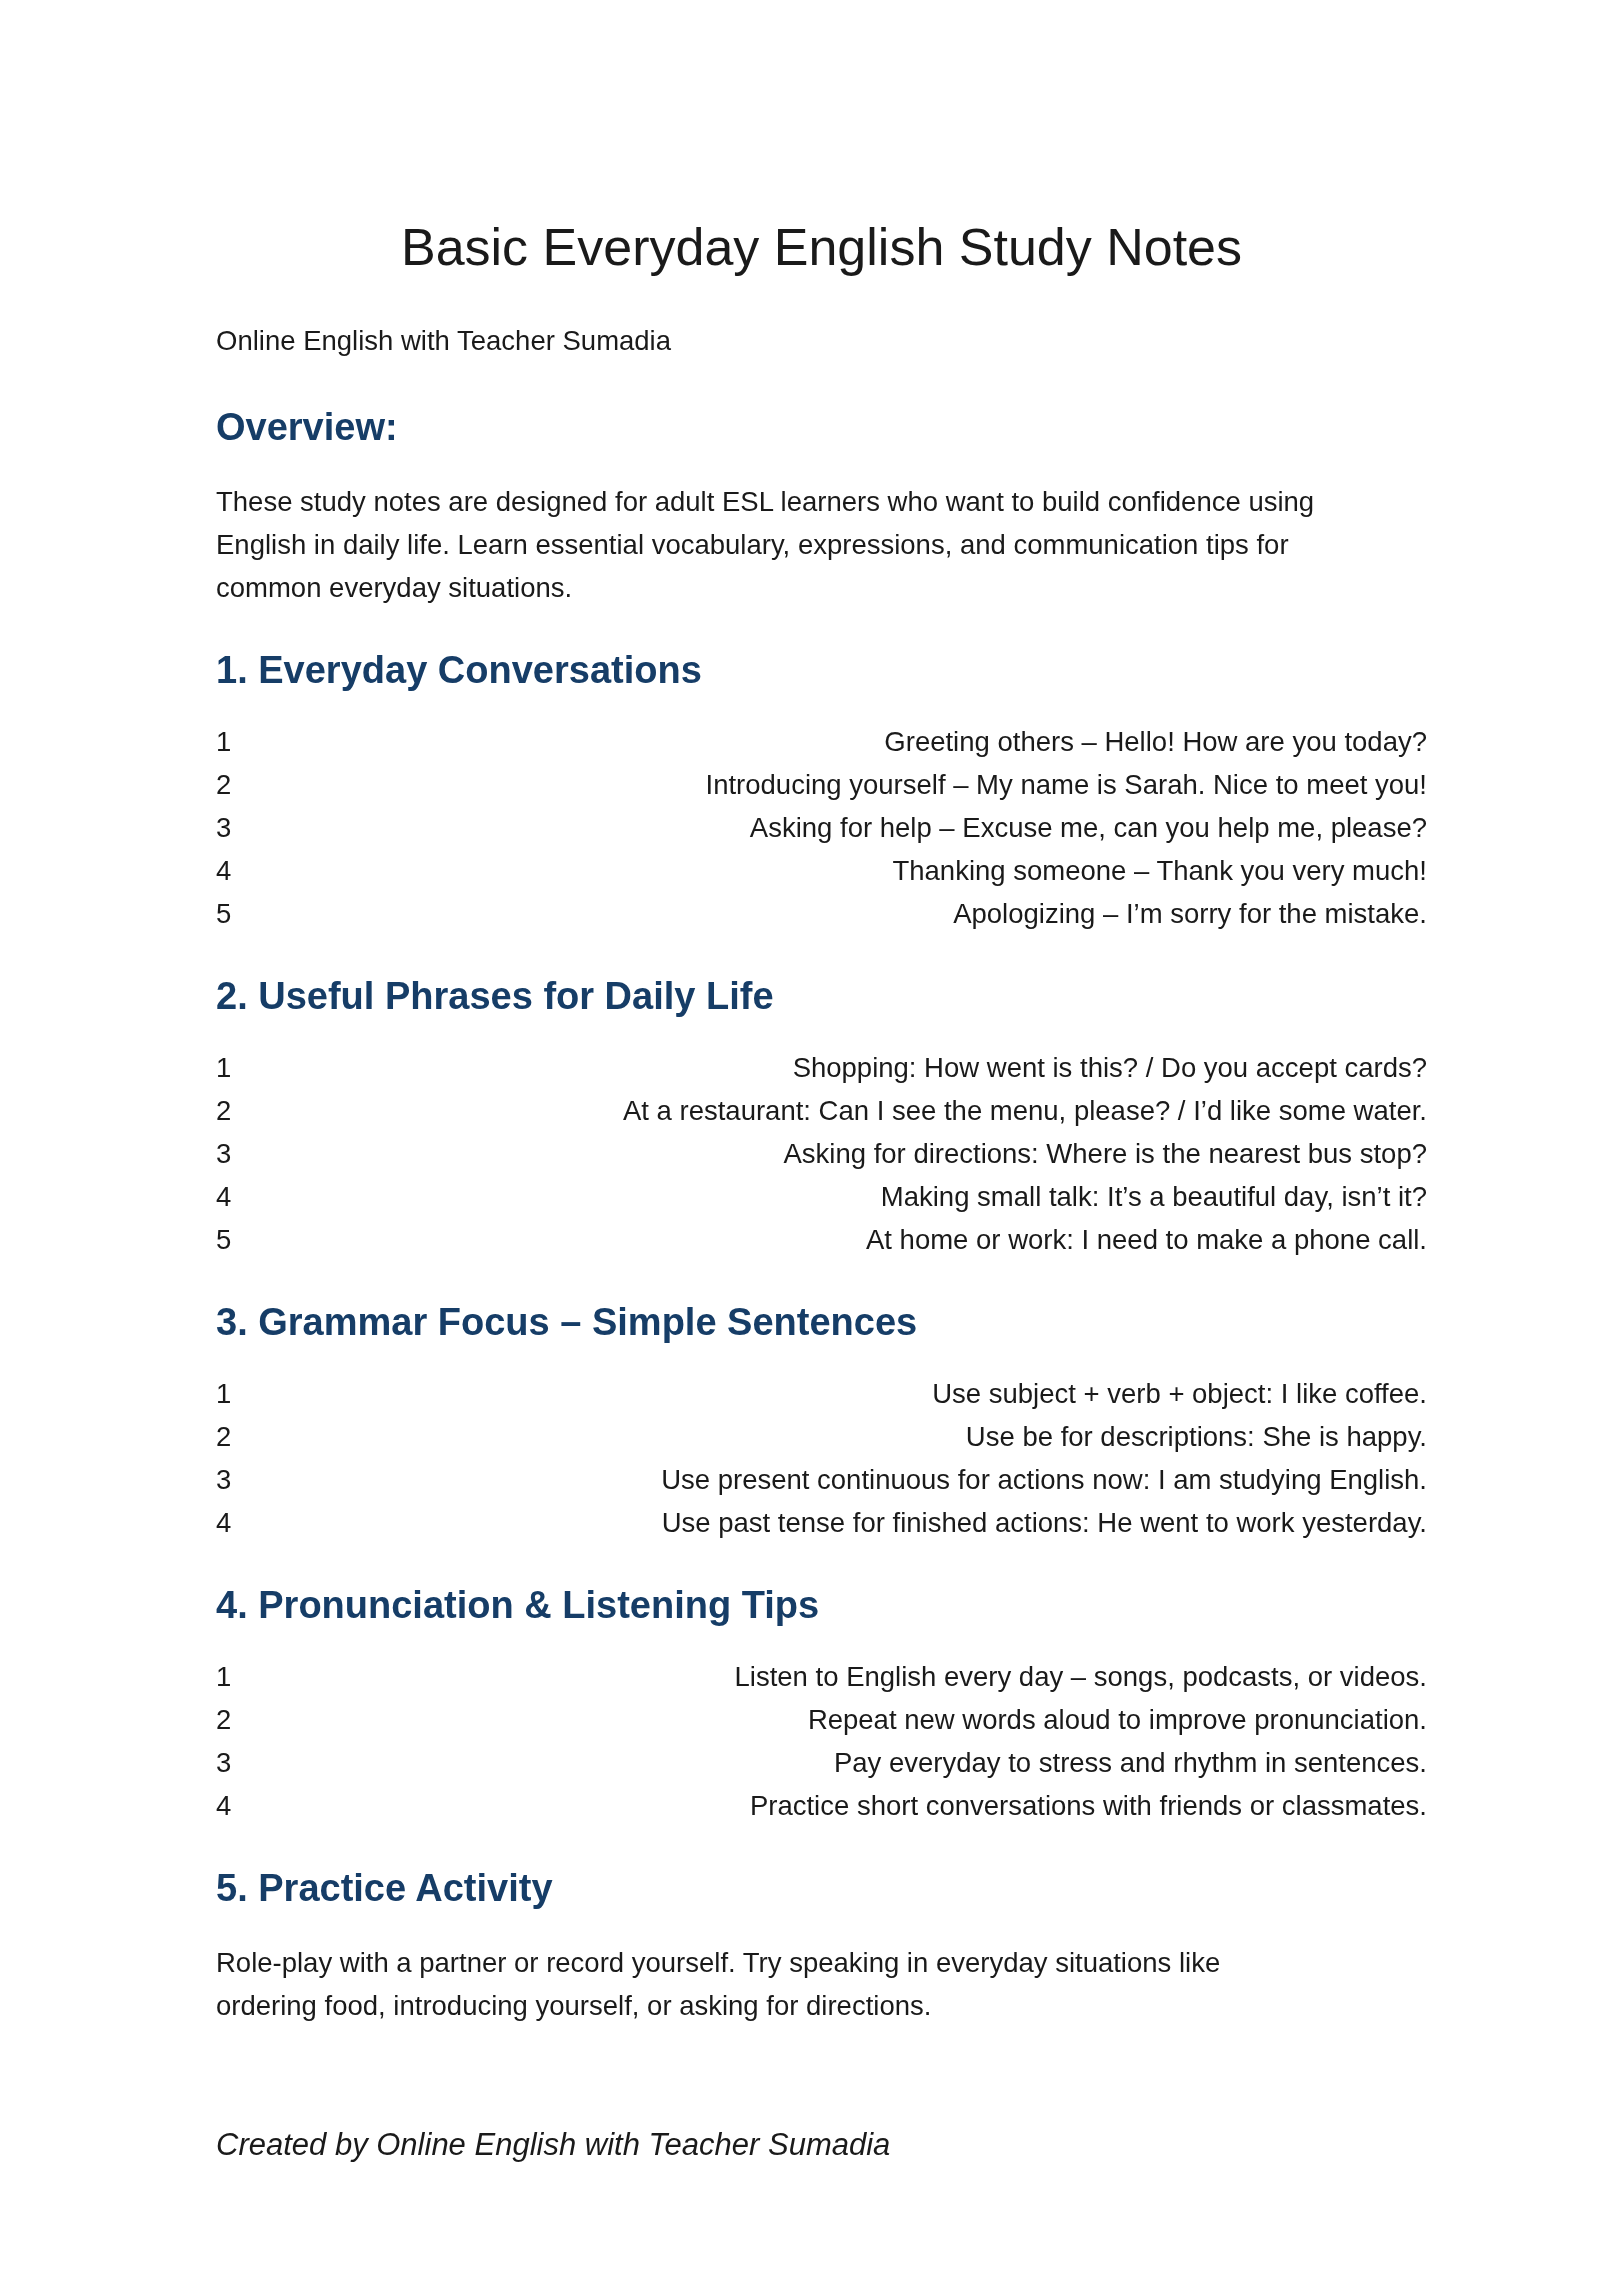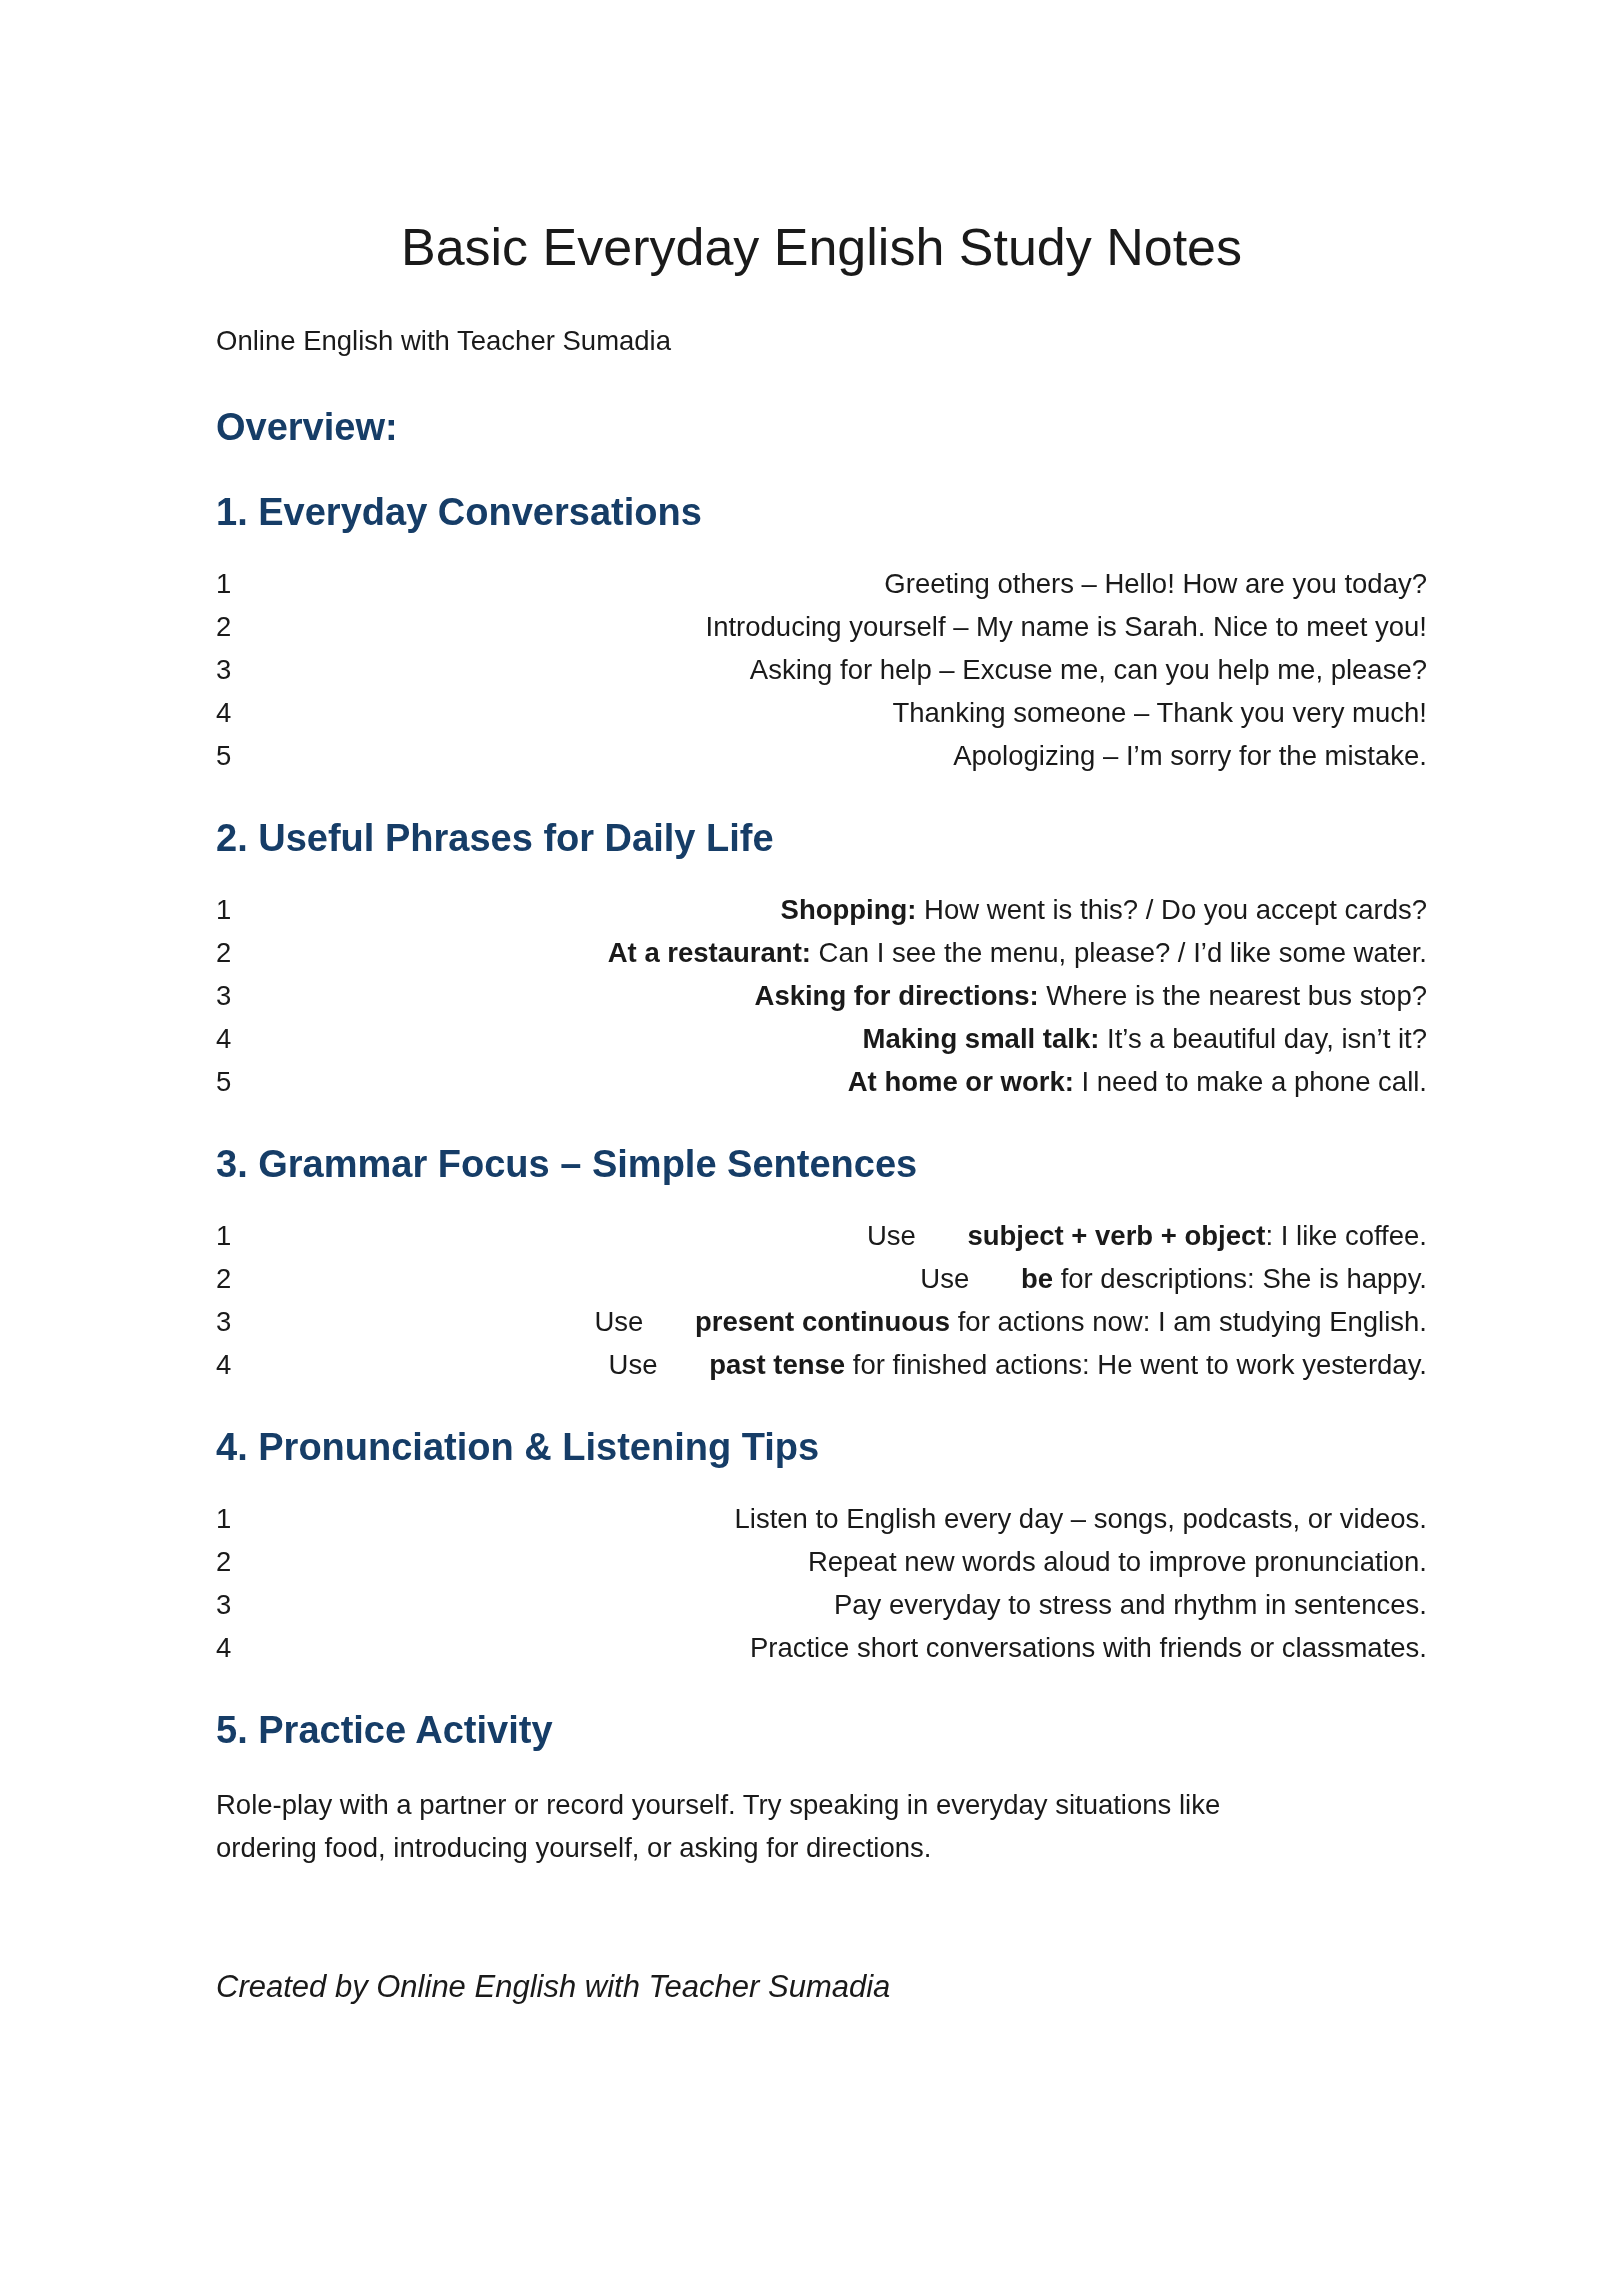--- a/index.html
+++ b/index.html
@@ -51,36 +51,39 @@
     display: flex;
     align-items: baseline;
     font-size: 27.5px;
     line-height: 43px;
   }
   .li .num {
     flex: 0 0 88px;
     width: 88px;
   }
   .li .txt { flex: 1 1 auto; text-align: right; }
-  .txt .bold { font-weight: 700; margin-left: 44px; }
+  .txt .bold { font-weight: 400; }
   .footer {
     font-size: 31px;
     font-style: italic;
     line-height: 39px;
     margin: 98px 0 0 0;
   }
 </style>
 </head>
 <body>
 
 <div class="page">
   <h1 class="doc-title">Basic Everyday English Study Notes</h1>
   <p class="subtitle">Online English with Teacher Sumadia</p>
   <div id="content">
       <h2>Overview:</h2>
+      <p class="para">These study notes are designed for adult ESL learners who want to build confidence using
+English in daily life. Learn essential vocabulary, expressions, and communication tips for
+common everyday situations.</p>
       <h2>1. Everyday Conversations</h2>
       <div class="list">
         <div class="li">
           <span class="num">1</span>
           <span class="txt"><span>Greeting others – Hello! How are you today?</span></span>
         </div>
         <div class="li">
           <span class="num">2</span>
           <span class="txt"><span>Introducing yourself – My name is Sarah. Nice to meet you!</span></span>
         </div>

